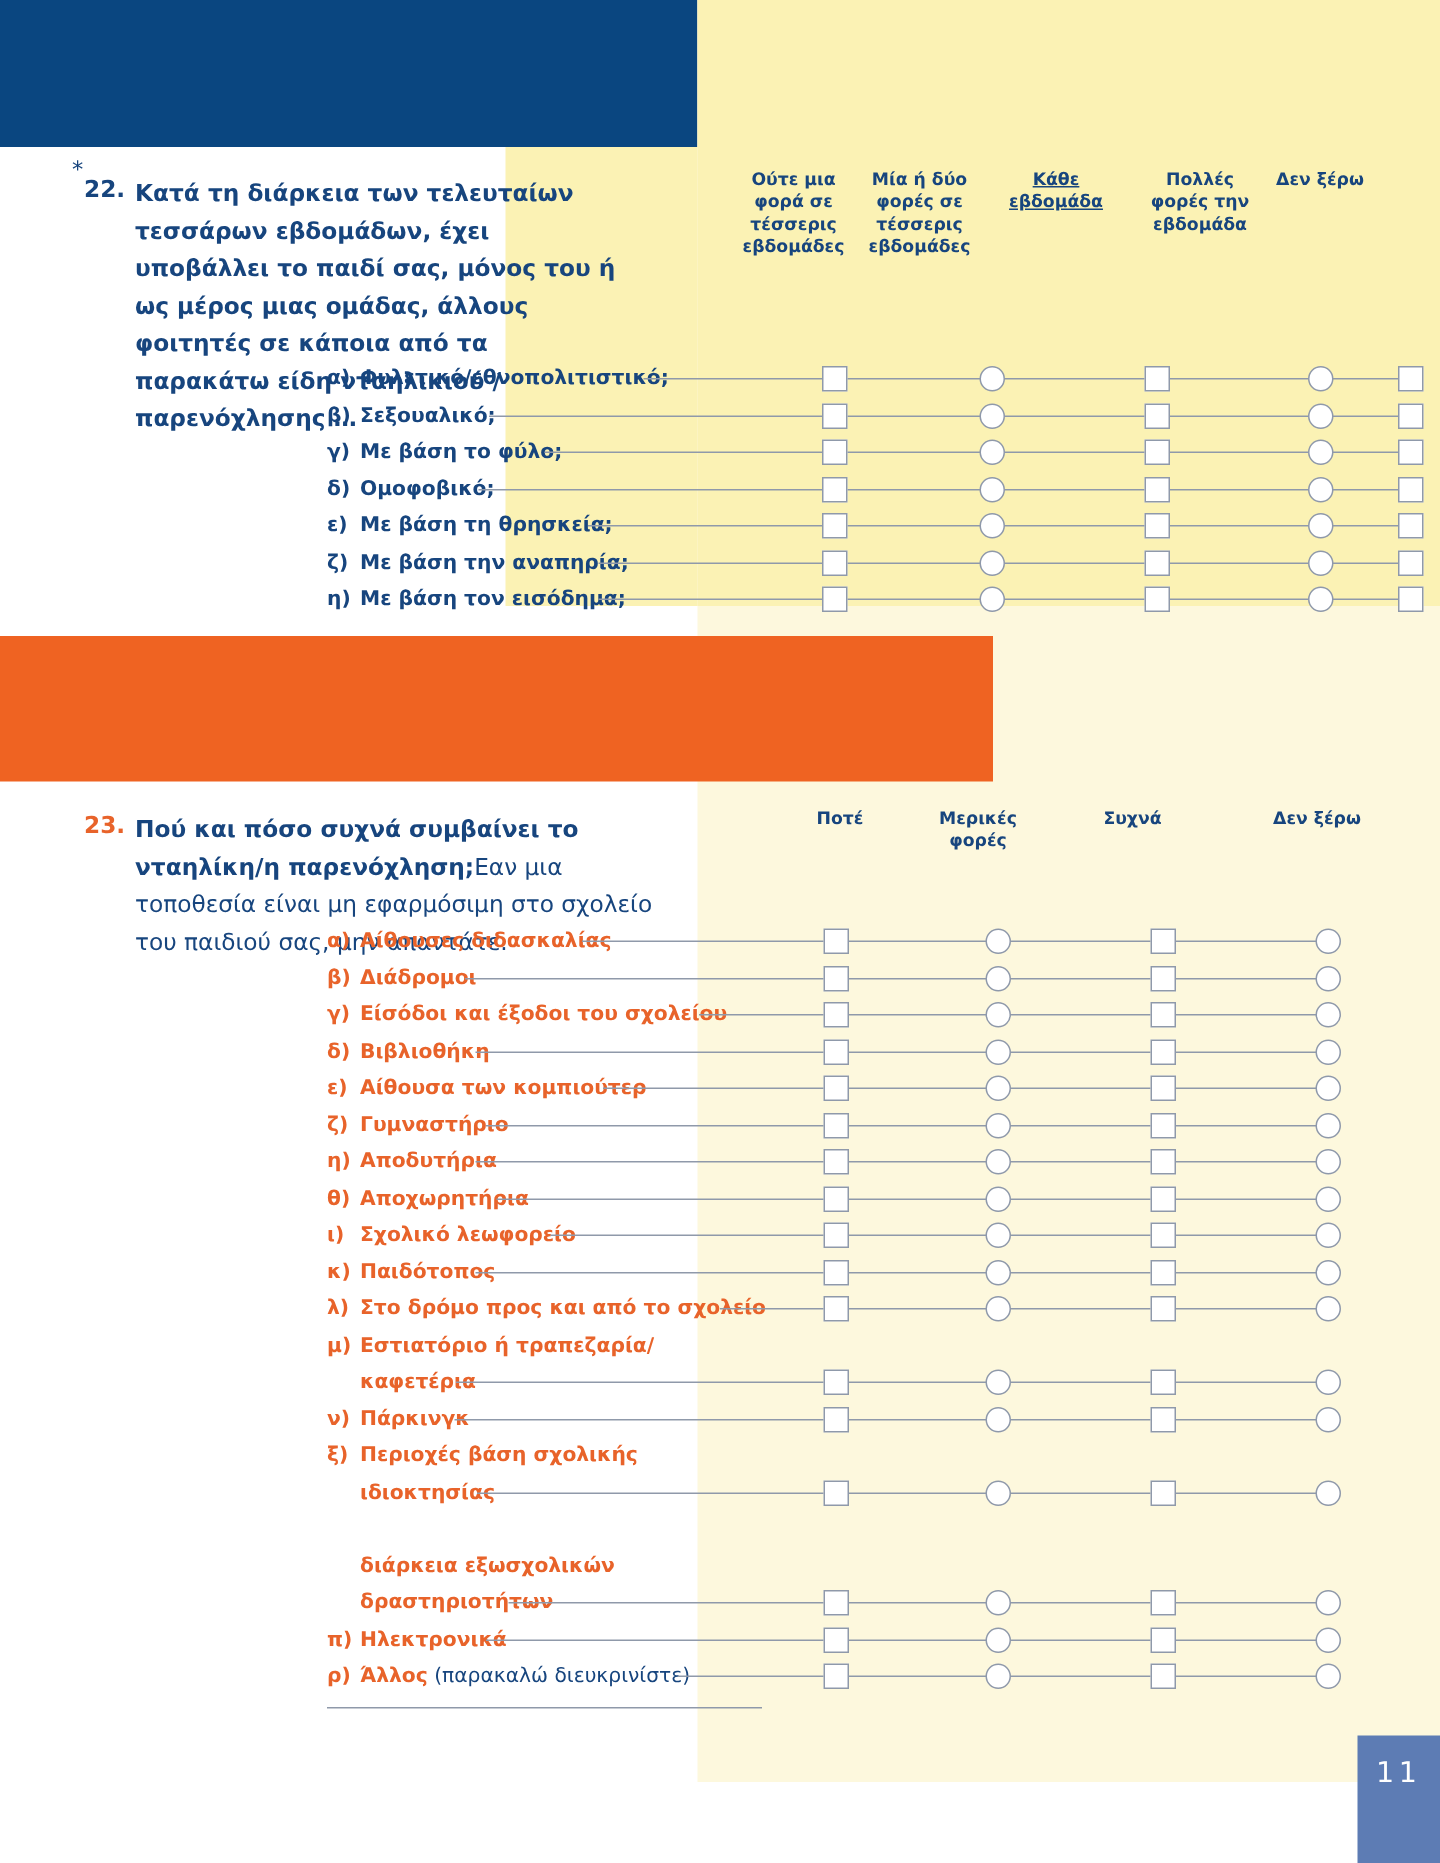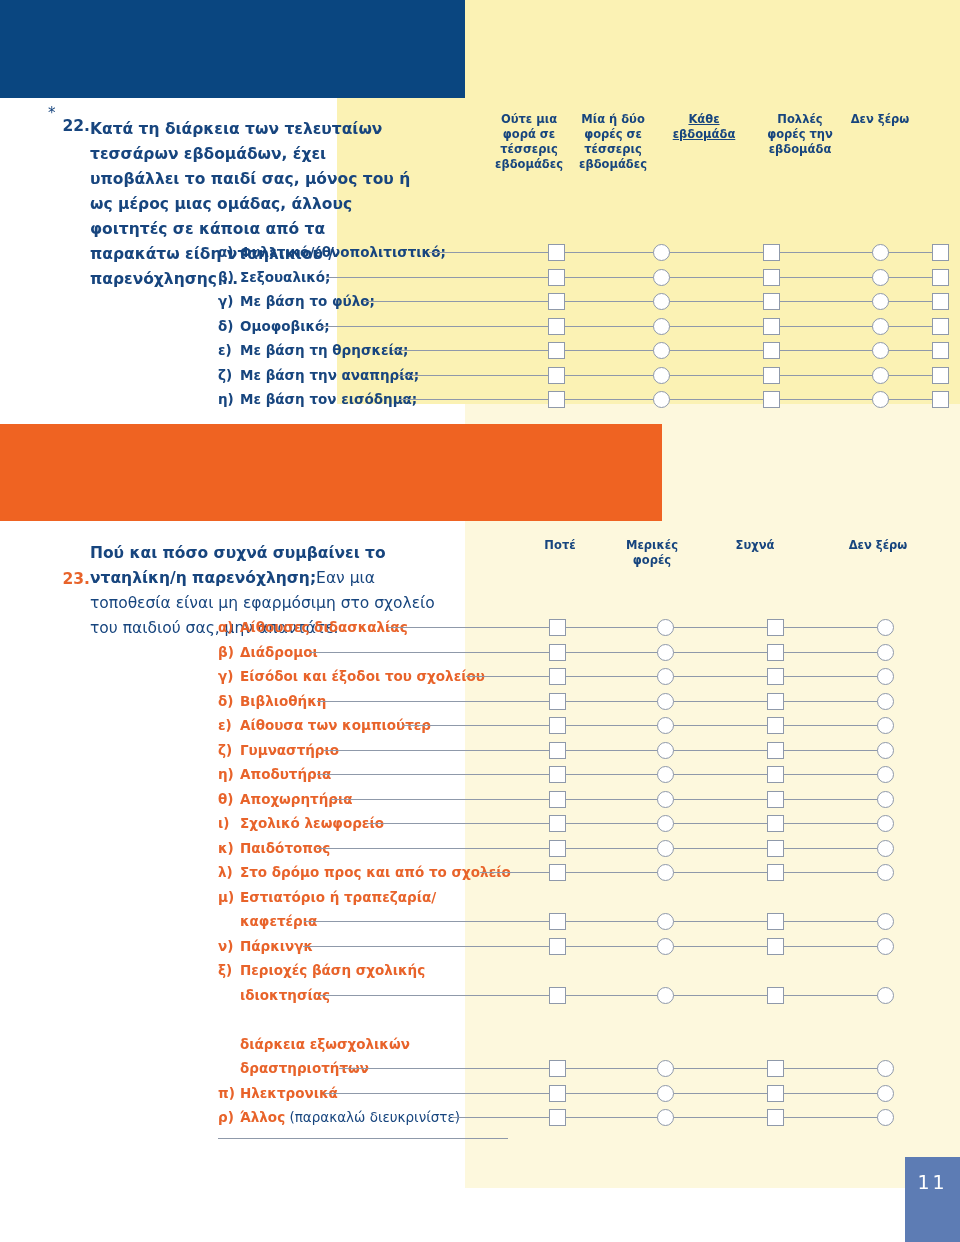--- a/index.html
+++ b/index.html
@@ -48,21 +48,21 @@
 
   
   .q22{position:absolute;left:0;top:112px;width:960px;}
   .qhead{position:relative;}
   .star{
     position:absolute;left:48px;top:-6px;font-size:15px;color:#17457e;
     line-height:1;
   }
   .qnum{
     position:absolute;left:56px;top:5px;width:34px;
-    font-size:15.5px;font-weight:bold;color:#17457e;text-align:right;
+    font-size:15.5px;font-weight:bold;color:#17457e;
   }
   .qnum.o{color:#e8632a;}
   .qtext{
     position:absolute;left:90px;top:5px;width:330px;
     font-size:15.5px;font-weight:bold;color:#17457e;
     line-height:25px;
   }
   .qtext .lt{font-weight:normal;}
 
   
@@ -197,21 +197,21 @@
         <div class="sq" style="left: 547.5px;"></div>
         <div class="ci" style="left: 652.5px;"></div>
         <div class="sq" style="left: 762.5px;"></div>
         <div class="ci" style="left: 871.5px;"></div>
         <div class="sq" style="left: 931.5px;"></div>
       </div>
     </div>
 
 
   <div class="q23">
-    <span class="qnum o" style="top:5px;margin-top:29px;">23.</span>
+    <span class="qnum o" style="top:5px;">23.</span>
     <span class="qtext orange" style="top:5px;width:350px;"><span>Πού και πόσο συχνά συμβαίνει το νταηλίκη/η παρενόχληση;</span><span class="lt blue">Εαν μια τοποθεσία είναι μη εφαρμόσιμη στο σχολείο του παιδιού σας, μην απαντάτε.</span></span>
   </div>
 
   <div id="q23-cols">
       <div class="colhdr" style="left: 525px; top: 538px; width: 70px;">Ποτέ</div>
       <div class="colhdr" style="left: 615px; top: 538px; width: 74px;">Μερικές φορές</div>
       <div class="colhdr" style="left: 720px; top: 538px; width: 70px;">Συχνά</div>
       <div class="colhdr" style="left: 840px; top: 538px; width: 76px;">Δεν ξέρω</div>
     </div>
   <div id="q23-rows">

